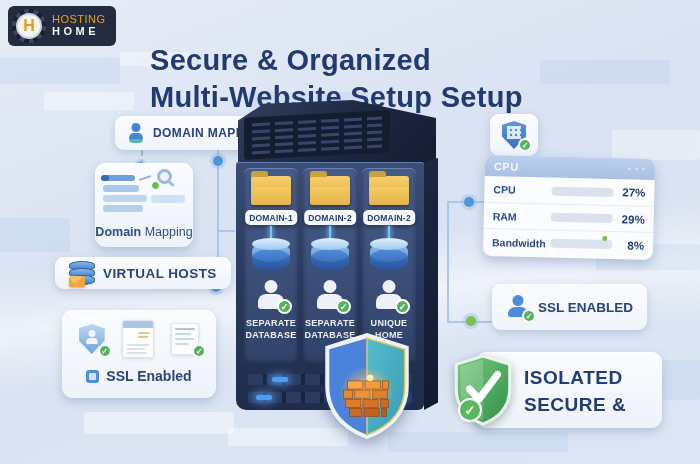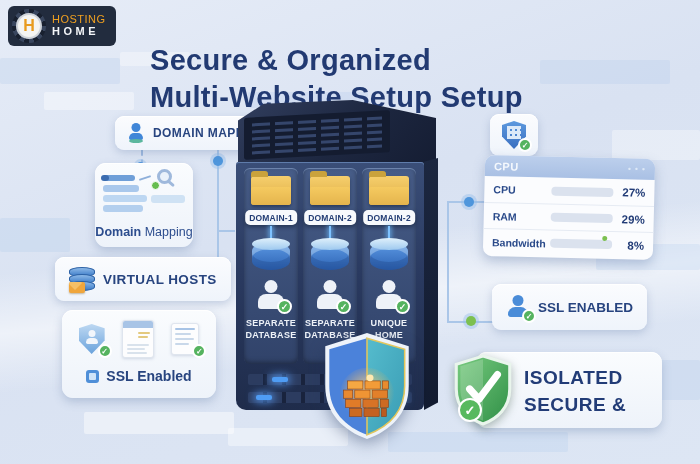--- a/index.html
+++ b/index.html
@@ -227,21 +227,21 @@
       <span class="mag" style="left:62px;top:6px;"></span>
       <span class="gdot" style="left:56px;top:18px;"></span>
       <span class="ibar" style="left:56px;top:32px;width:34px;height:8px;background:#cfe2f4;"></span>
     </div>
     <div class="cap">
       <b>Domain</b>
       <span>Mapping</span>
     </div>
   </div>
 
-  <div class="pill" style="left:55px;top:257px;font-size:13.5px;letter-spacing:.4px;padding:10px 14px;justify-content:flex-end;">
+  <div class="pill" style="left:55px;top:257px;font-size:13.5px;letter-spacing:.4px;padding:4px 14px;justify-content:flex-end;">
     <span class="db3">
       <span style="top:0;"></span>
         <span style="top:7px;"></span>
         <span style="top:14px;"></span>
       <span class="env" style="border:none;border-radius:2px;width:16px;height:11px;background:#f0a63c;"></span>
     </span>
     <span>VIRTUAL HOSTS</span>
   </div>
 
   <div class="card" style="left:62px;top:310px;width:154px;height:88px;">

